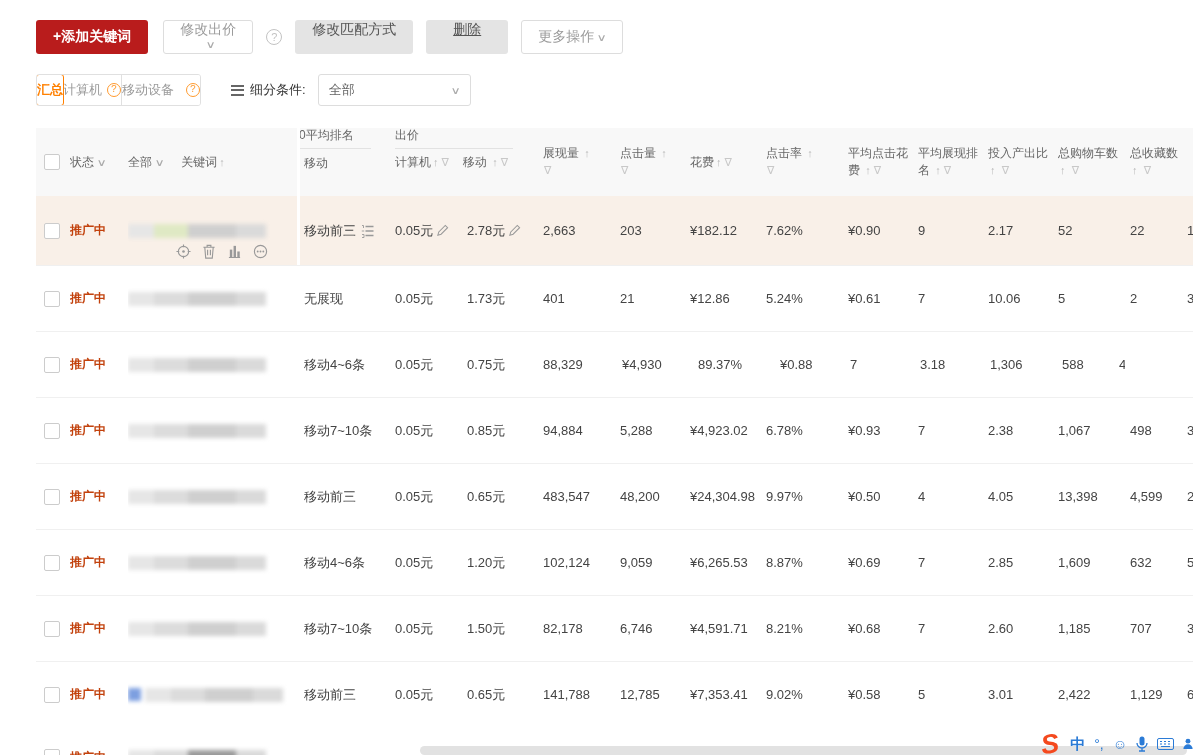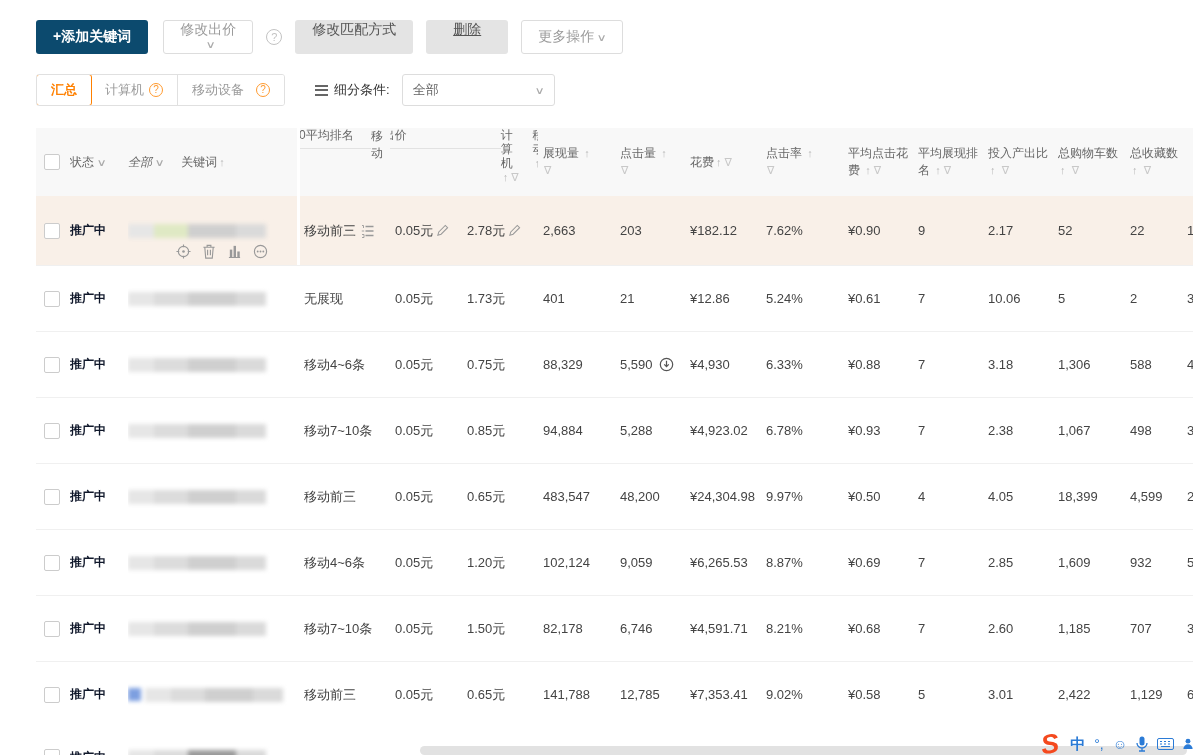--- a/index.html
+++ b/index.html
@@ -4,33 +4,33 @@
 <style>
   * { box-sizing: border-box; margin: 0; padding: 0; }
   html,body { width:1193px; height:755px; overflow:hidden; background:#fff;
     font-family:"Liberation Sans","DejaVu Sans",sans-serif; color:#333; }
   .page { position:relative; width:1193px; height:755px; background:#fff; }
 
   
   .toolbar { position:absolute; left:36px; top:20px; height:34px; display:flex; align-items:center; }
   .btn { height:34px; padding:0 16px; font-size:14px; border-radius:3px; display:inline-flex;
          align-items:center; cursor:pointer; border:1px solid transparent; }
-  .btn-primary { background:#0c4a6e; color:#fff; font-weight:bold; margin-right:15px; }
+  .btn-primary { background:#b91c1c; color:#fff; font-weight:bold; margin-right:15px; }
   .btn-outline { background:#fff; border-color:#ddd; color:#9b9b9b; }
   .btn-grey { background:#e4e4e4; color:#555; }
   .mr { margin-right:13px;flex-direction:column; }
   .chev { font-size:10px; color:#aaa; margin-left:4px; transform:scaleX(1.4); display:inline-block; }
   .help { width:16px; height:16px; border:1px solid #c3c3c3; border-radius:50%; color:#c3c3c3;
           font-size:11px; line-height:14px; text-align:center; display:inline-block; margin:0 13px 0 0; }
 
   
   .tabsrow { position:absolute; left:36px; top:74px; height:32px; display:flex; align-items:center; }
   .tabs { display:flex; border:1px solid #e0e0e0; border-radius:3px; overflow:hidden; }
-  .tab { height:30px; padding:0 14px; display:flex; align-items:center; font-size:13px; color:#9b9b9b;
-         background:#fff; border-right:1px solid #e0e0e0; cursor:pointer; }
+  .tab { height:30px; padding:0 0; display:flex; align-items:center; font-size:13px; color:#9b9b9b;
+         background:#fff; border-right:1px solid #e0e0e0; cursor:pointer;font-family:Liberation Mono, monospace; }
   .tab:last-child { border-right:none;gap:7px; }
   .tab.active { color:#ff8000; border:1px solid #ff8000; margin:-1px; height:32px; border-radius:3px; background:#fff; z-index:2; font-weight:bold;}
   .qmark { width:14px; height:14px; border:1px solid #ff9a2e; color:#ff9a2e; border-radius:50%;
            font-size:10px; line-height:12px; text-align:center; margin-left:5px; }
   .filterlbl { display:flex; align-items:center; margin-left:30px; font-size:13px; color:#333; }
   .listicon { width:13px; height:11px; margin-right:6px; display:inline-block;
               border-top:2px solid #666; border-bottom:2px solid #666; position:relative; }
   .listicon::after { content:""; position:absolute; left:0; right:0; top:2.5px; height:2px; background:#666; }
   .select { width:153px; height:32px; border:1px solid #ddd; border-radius:3px; margin-left:12px;
             display:flex; align-items:center; justify-content:space-between; padding:0 10px;
@@ -56,25 +56,25 @@
   .c-cost { width:78px; padding-left:5px; line-height:1.5; }
   .c-ctr { width:80px; padding-left:3px; }
   .c-cpc { width:70px; padding-left:5px; }
   .c-arank { width:70px; padding-left:5px; }
   .c-roi { width:70px; padding-left:5px; }
   .c-cart { width:70px; padding-left:5px; }
   .c-fav { width:57px; padding-left:7px; }
   .c-extra { width:13px; padding-left:7px; overflow:hidden; }
 
   .checkbox { width:16px; height:16px; border:1px solid #ccc; border-radius:2px; background:#fff; display:inline-block; }
-  .status-txt { color:#0f172a; font-weight:bold; }
+  .status-txt { color:#c2410c; font-weight:bold; }
   .arrow { color:#b8b8b8; font-size:11px; margin:0 2px; }
   .funnel { color:#c8c8c8; font-size:11px; margin-left:1px; }
   .hwrap { display:block; line-height:17px; padding-top:0; }
-  .group { flex-direction:row; justify-content:center; align-items:flex-start; }
+  .group { flex-direction:column; align-items:flex-start; }
   .gline1 { border-bottom:1px solid #e2e2e2; padding-bottom:6px; margin-bottom:6px; min-width:72px; line-height:14px;}
   .c-bidgroup { width:148px; padding-left:5px; }
   .c-bidgroup .gline1 { min-width:118px; }
   .bids { display:flex; gap:14px; line-height:14px; }
   .clip0 { margin-left:-5px; }
 
   
   .kwblur { display:flex; align-items:center; height:16px; filter:blur(2px); }
   .kwblur span { height:14px; display:inline-block; }
   .b1 { width:26px; background:#e6e6e6; }
@@ -152,21 +152,21 @@
   <div class="tablewrap">
     <div class="thead">
       <div class="c c-check th">
           <span class="checkbox"></span>
         </div>
       <div class="c c-status th">
         <span>状态</span>
           <span class="chev">∨</span>
       </div>
       <div class="c c-kw th">
-        <span style="margin-right:18px;font-style:italic;">
+        <span style="margin-right:18px;">
           <span>全部</span><span class="chev">∨</span>
         </span>
         <span>
           <span>关键词</span><span class="arrow">↑</span>
         </span>
       </div>
       <div class="gap"></div>
       <div class="c c-rank th group">
         <div class="gline1 clip0">0平均排名</div>
         <div>移动</div>
@@ -387,32 +387,25 @@
             <span>0.05元</span>
 
     </div>
     <div class="c c-bidmob">
             <span>0.75元</span>
 
     </div>
     <div class="c c-impr">
             <span>88,329</span>
           </div>
-    <div class="c c-clicks">
-            <span>5,590</span>
-      <svg class="clicks-badge" width="15" height="15" viewBox="0 0 16 16">
-              <circle cx="8" cy="8" r="6.6" fill="none" stroke="#555" stroke-width="1.3"></circle>
-              <path d="M8 4v6M5.6 7.8L8 10.2 10.4 7.8" stroke="#555" stroke-width="1.3" fill="none"></path>
-            </svg>
-    </div>
     <div class="c c-cost">
             <span>¥4,930</span>
           </div>
     <div class="c c-ctr">
-            <span>6.33%</span>
+            <span>89.37%</span>
           </div>
     <div class="c c-cpc">
             <span>¥0.88</span>
           </div>
     <div class="c c-arank">
             <span>7</span>
           </div>
     <div class="c c-roi">
             <span>3.18</span>
           </div>
@@ -534,21 +527,21 @@
     <div class="c c-cpc">
             <span>¥0.50</span>
           </div>
     <div class="c c-arank">
             <span>4</span>
           </div>
     <div class="c c-roi">
             <span>4.05</span>
           </div>
     <div class="c c-cart">
-            <span>18,399</span>
+            <span>13,398</span>
           </div>
     <div class="c c-fav">
             <span>4,599</span>
           </div>
     <div class="c c-extra">
             <span>2</span>
           </div>
   </div>
 
   <div class="trow">
@@ -599,21 +592,21 @@
     <div class="c c-arank">
             <span>7</span>
           </div>
     <div class="c c-roi">
             <span>2.85</span>
           </div>
     <div class="c c-cart">
             <span>1,609</span>
           </div>
     <div class="c c-fav">
-            <span>932</span>
+            <span>632</span>
           </div>
     <div class="c c-extra">
             <span>5</span>
           </div>
   </div>
 
   <div class="trow">
     <div class="c c-check">
             <span class="checkbox"></span>
           </div>

